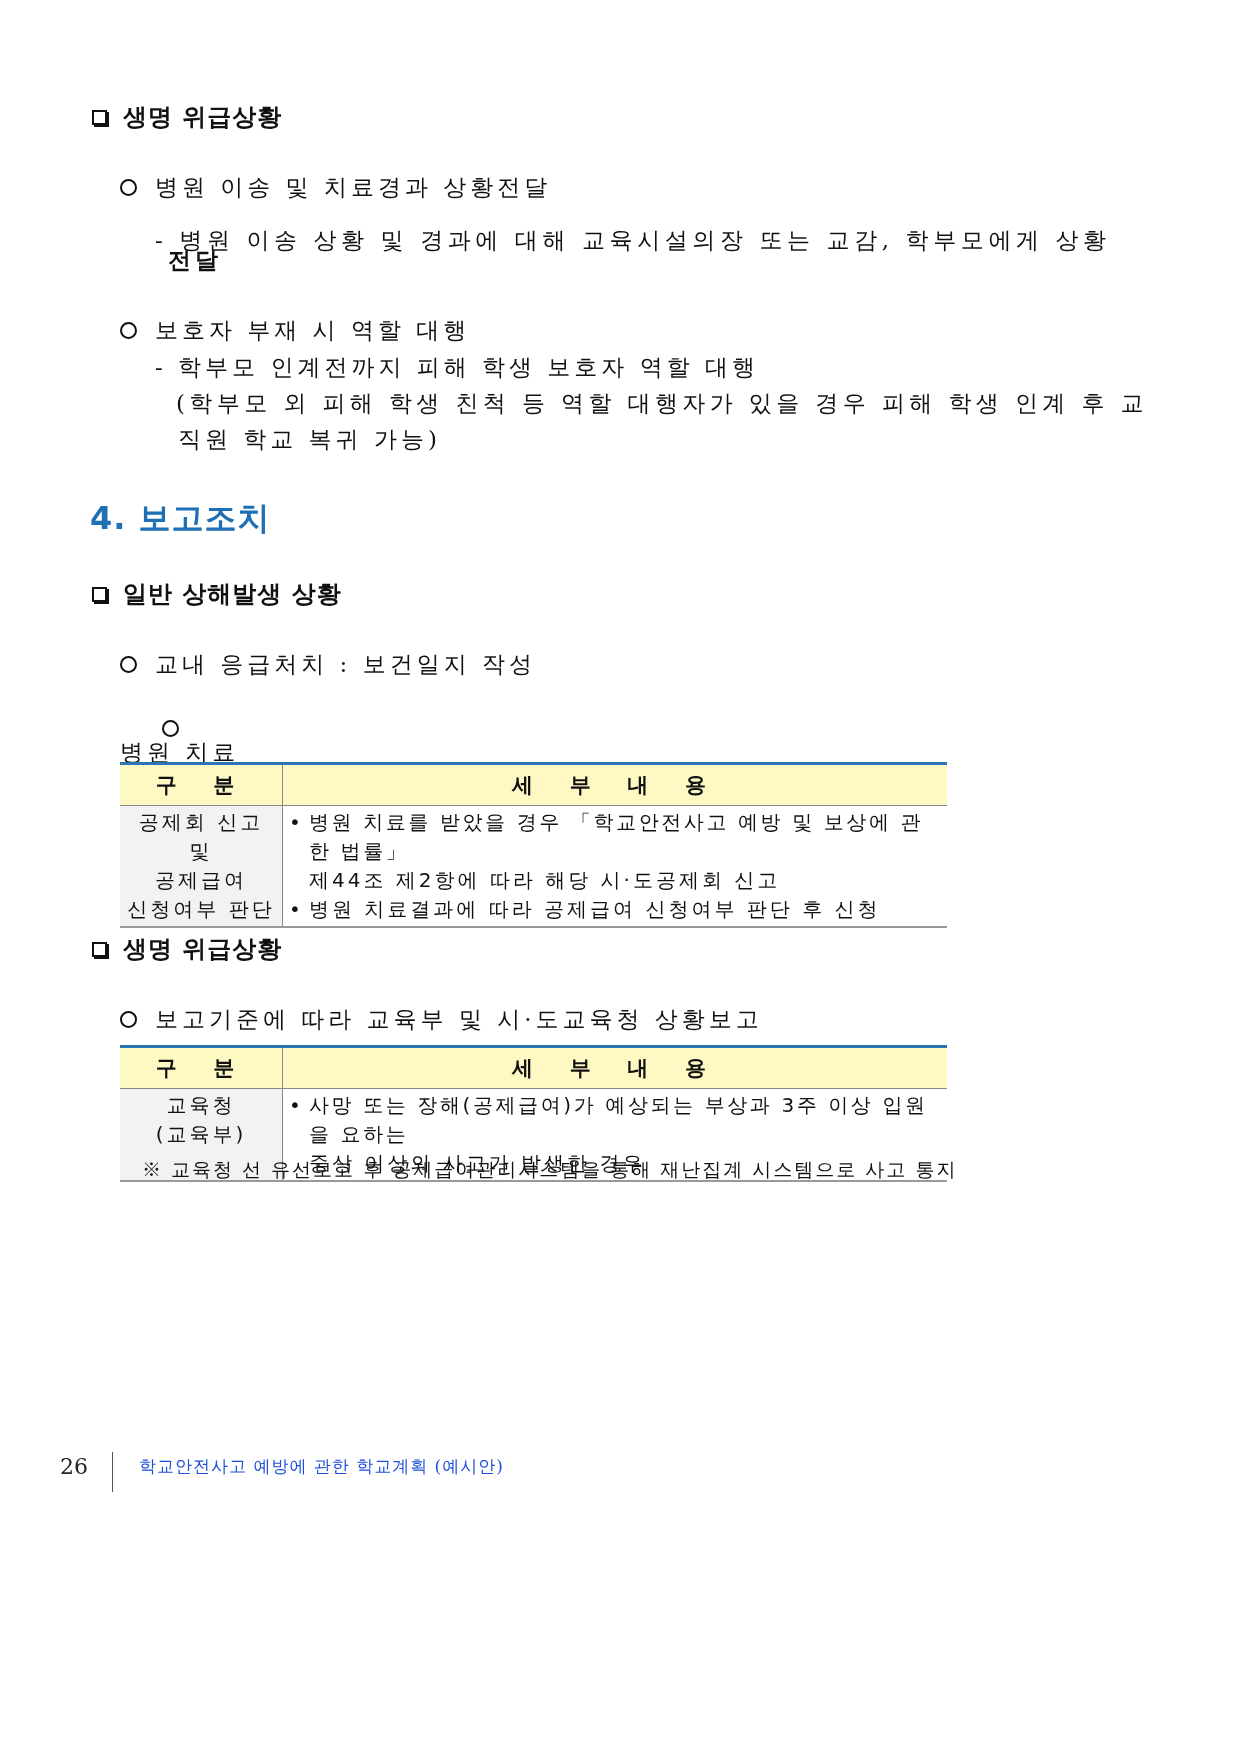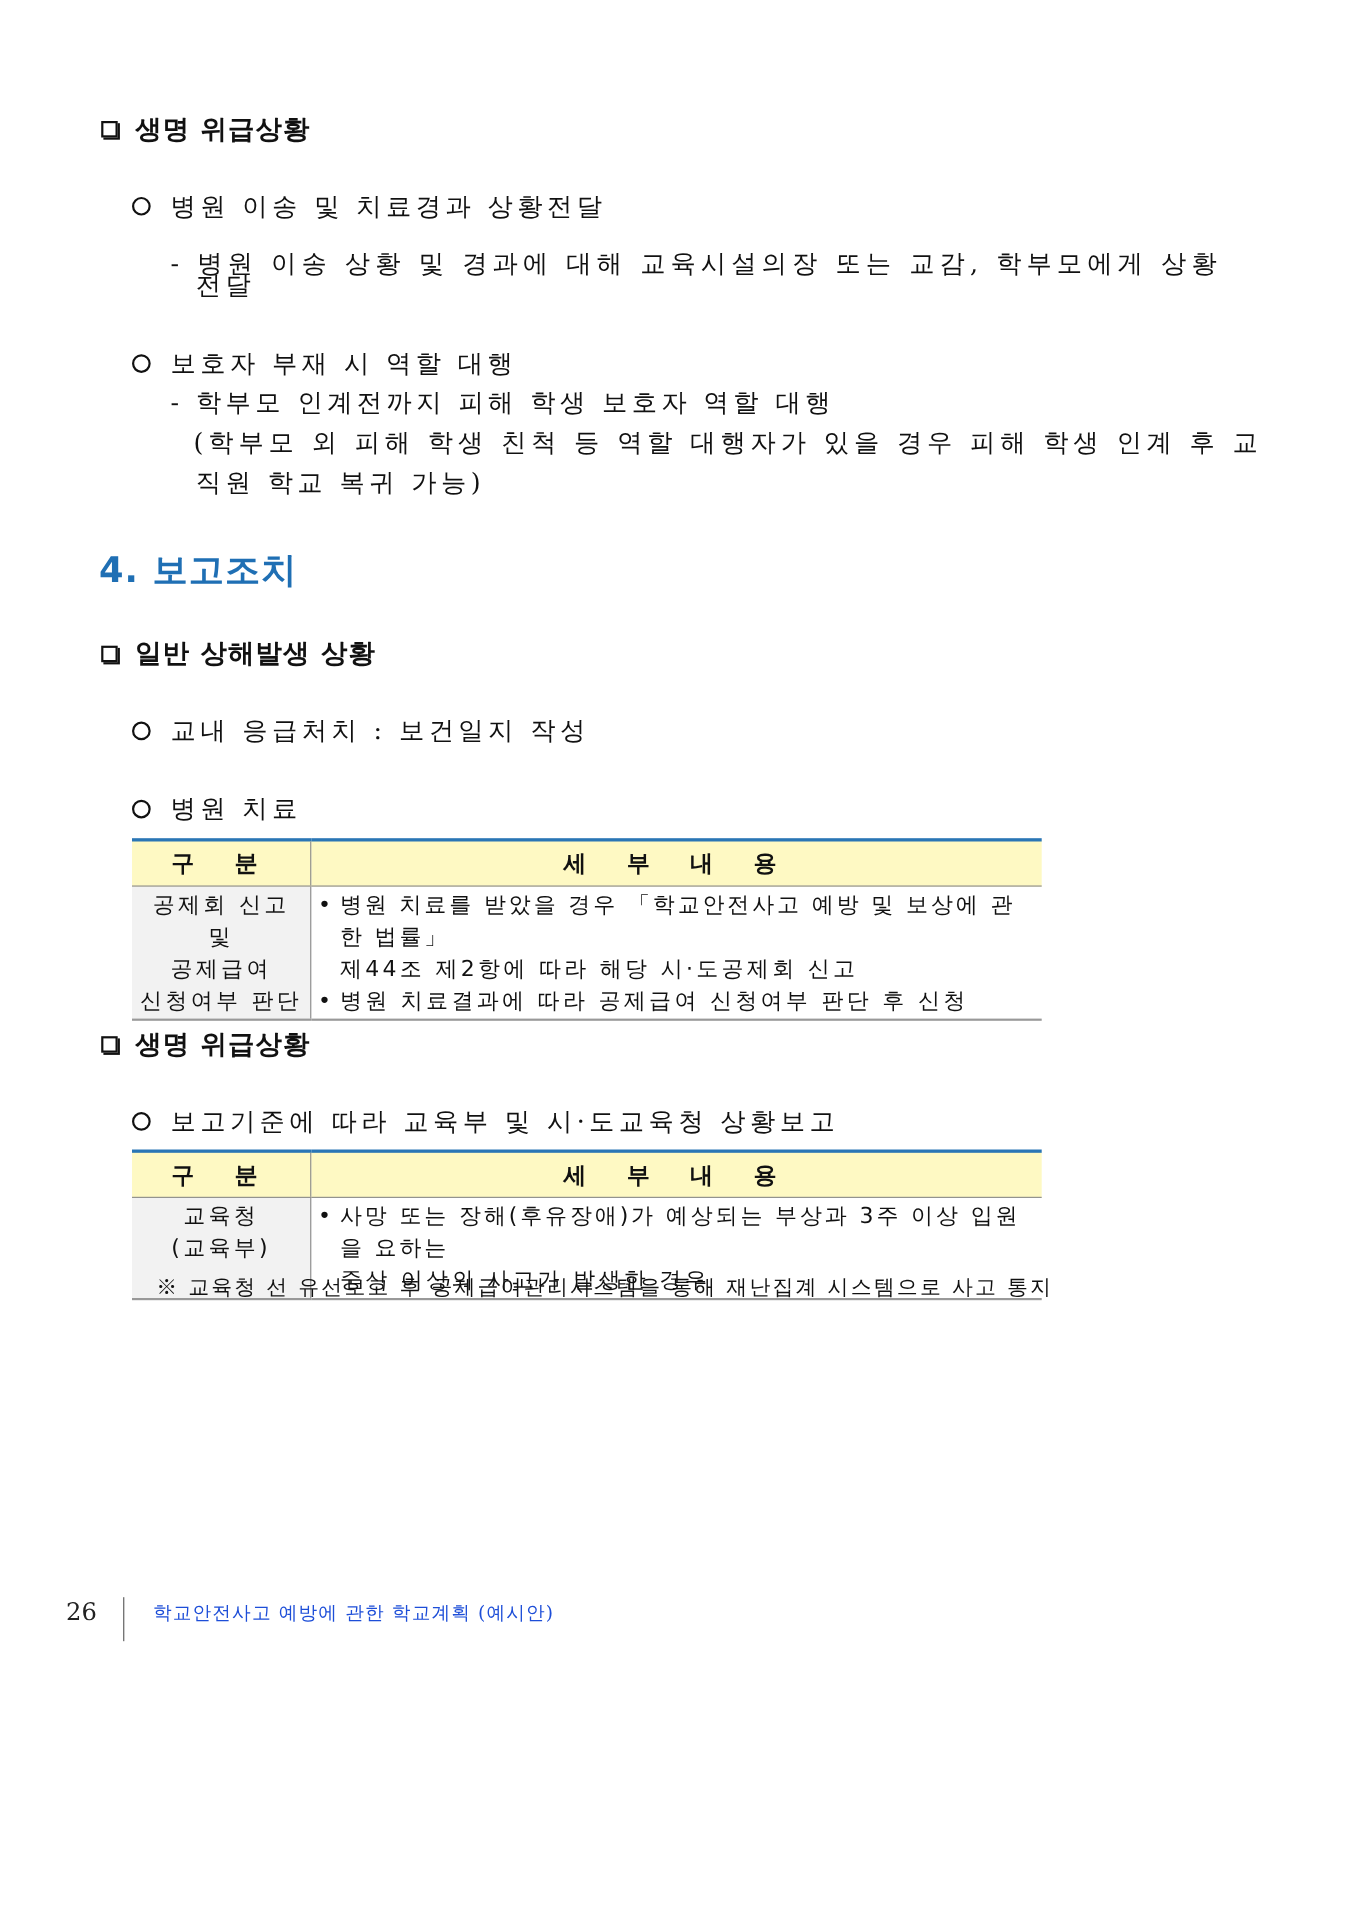--- a/index.html
+++ b/index.html
@@ -69,21 +69,21 @@
   <span>생명 위급상황</span>
 </div>
 
 <div class="abs circle-line" style="left:120px; top:172px;">
   <span class="circle-icon"></span>
   <span>병원 이송 및 치료경과 상황전달</span>
 </div>
 <div class="abs body-line just" style="left:155px; top:220px; width:832px;">
   <span style="letter-spacing:4.6px;">- 병원 이송 상황 및 경과에 대해 교육시설의장 또는 교감, 학부모에게 상황</span>
 </div>
-<div class="abs body-line" style="left:178px; top:240px;">
+<div class="abs body-line" style="left:168px; top:240px;font-weight:bold;">
   <span>전달</span>
 </div>
 
 <div class="abs circle-line" style="left:120px; top:315px;">
   <span class="circle-icon"></span>
   <span>보호자 부재 시 역할 대행</span>
 </div>
 <div class="abs body-line" style="left:155px; top:347px;">
   <span>- 학부모 인계전까지 피해 학생 보호자 역할 대행</span>
 </div>
@@ -98,21 +98,21 @@
 
 <div class="abs h-square" style="left:92px; top:578px;">
   <span class="sq-icon"></span>
   <span>일반 상해발생 상황</span>
 </div>
 
 <div class="abs circle-line" style="left:120px; top:649px;">
   <span class="circle-icon"></span>
   <span>교내 응급처치 : 보건일지 작성</span>
 </div>
-<div class="abs circle-line" style="left:120px; top:720px;">
+<div class="abs circle-line" style="left:120px; top:720px;flex-direction:column;">
   <span class="circle-icon"></span>
   <span>병원 치료</span>
 </div>
 
 <table class="doc" style="left:120px; top:762px; width:827px;">
   <thead>
     <tr>
       <th style="width:152px;">구 분</th>
       <th>세 부 내 용</th>
     </tr>
@@ -161,21 +161,21 @@
   <tbody>
     <tr>
       <td class="col1">
         <div>교육청</div>
         <div>(교육부)</div>
       </td>
       <td>
         <div class="bullet-row">
           <span class="bullet">•</span>
           <span>
-            <div style="letter-spacing:2.6px;">사망 또는 장해(후유장애)가 예상되는 부상과 3주 이상 입원을 요하는</div>
+            <div style="letter-spacing:2.6px;">사망 또는 장해(공제급여)가 예상되는 부상과 3주 이상 입원을 요하는</div>
             <div>중상 이상의 사고가 발생한 경우</div>
           </span>
         </div>
       </td>
     </tr>
   </tbody>
 </table>
 
 <div class="abs" style="left:142px; top:1157px; font-size:19px; letter-spacing:2px; white-space:nowrap;">※ 교육청 선 유선보고 후 공제급여관리시스템을 통해 재난집계 시스템으로 사고 통지</div>
 

